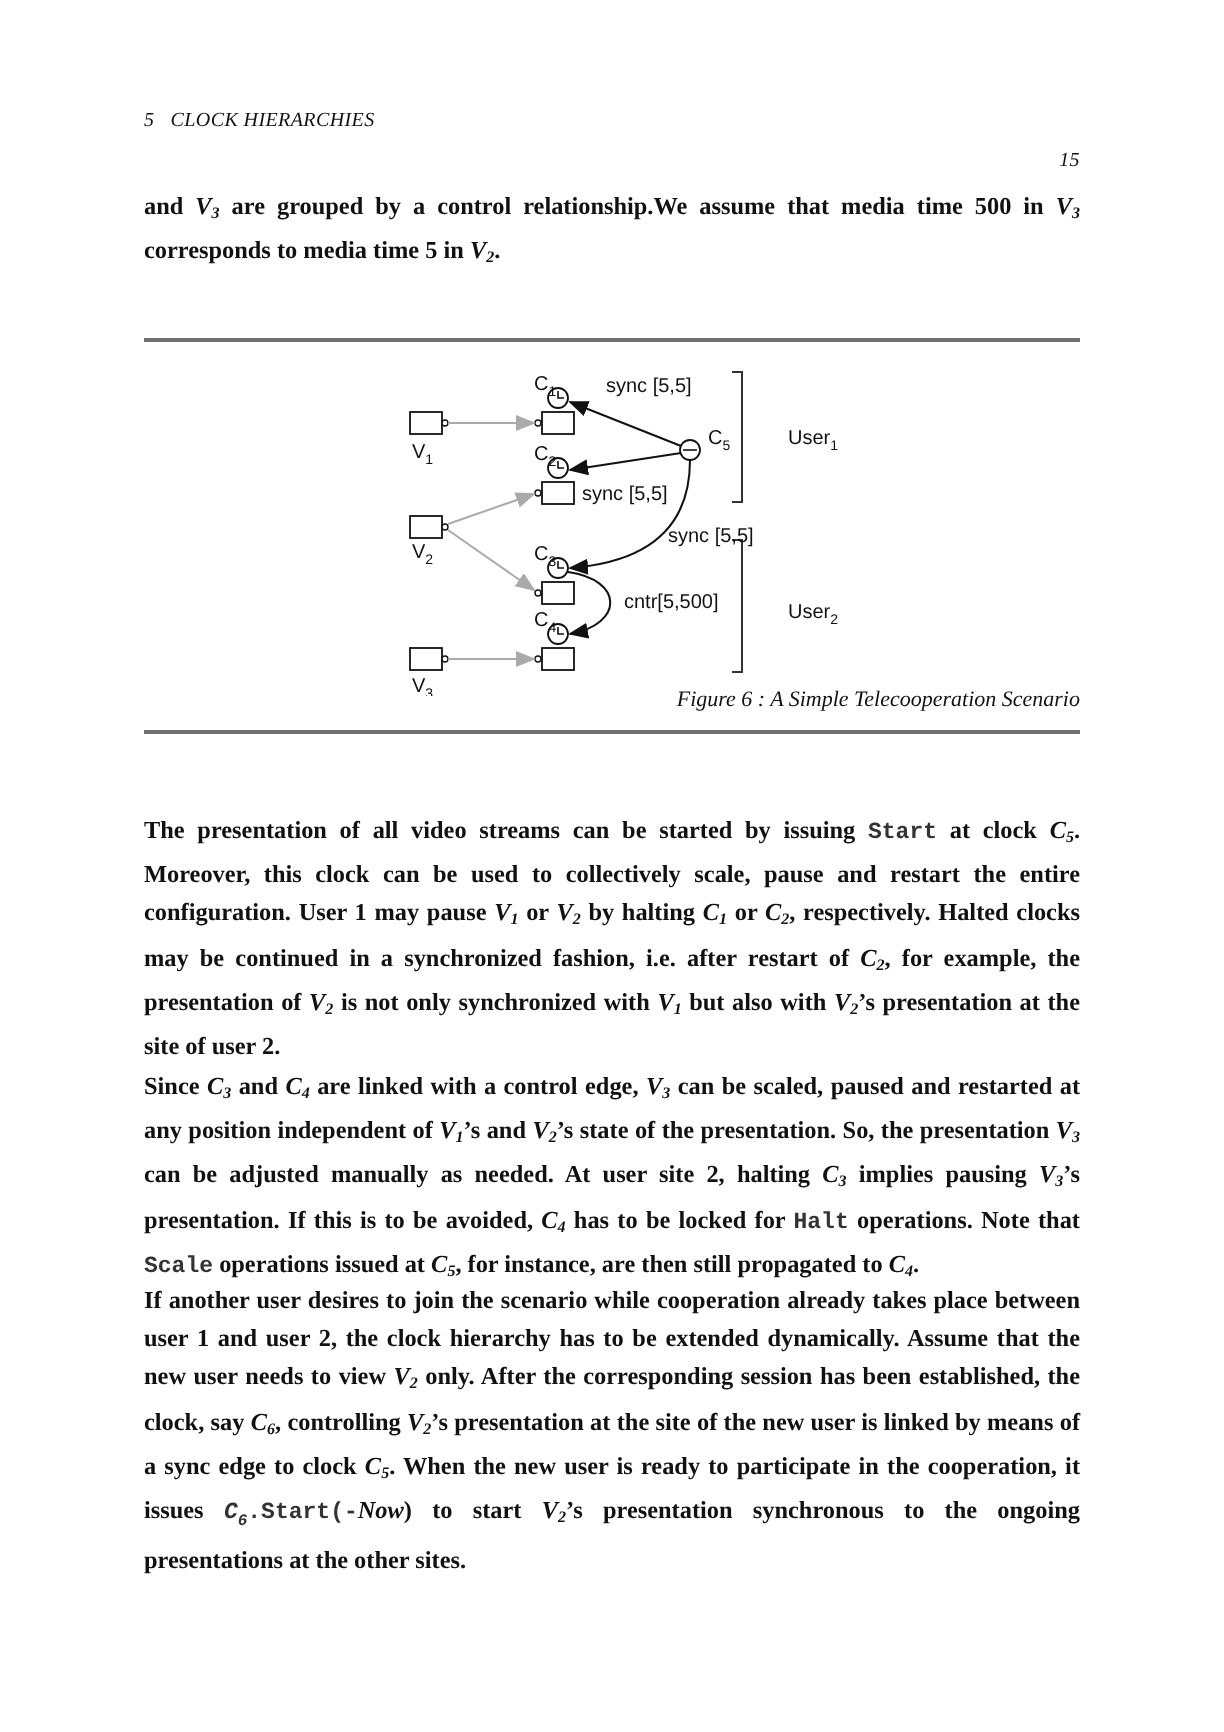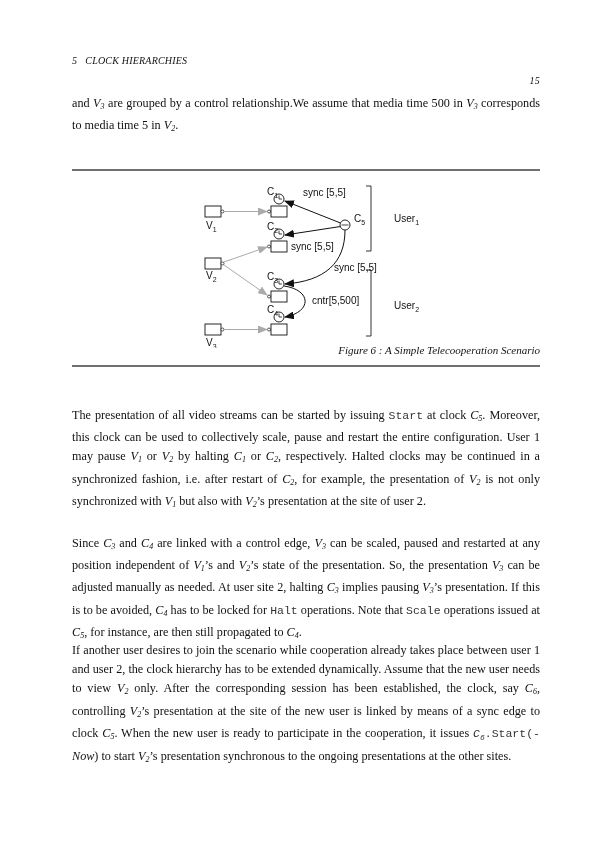--- a/index.html
+++ b/index.html
@@ -4,21 +4,21 @@
 <style>
   html, body { margin:0; padding:0; background:#ffffff; }
   body { width:612px; height:866px; position:relative; overflow:hidden;
          font-family:"Liberation Serif", serif; color:#111; }
   .header { position:absolute; top:55px; left:72px; right:72px; height:14px;
             font-size:10px; font-style:italic; letter-spacing:0.2px; }
   .header .sec { position:absolute; left:0; top:0; }
   .header .pg { position:absolute; right:0; top:0;margin-top:20px; }
   .para { position:absolute; left:72px; width:468px; font-size:12.2px;
           line-height:19.2px; text-align:justify; }
-  .para p { margin:0; }
+  .para p { margin:0;font-weight:bold; }
   .v { font-style:italic; }
   .v sub { font-size:8px; font-style:italic; vertical-align:-2px; }
   .mono { font-family:"Liberation Mono", monospace; font-size:11.5px; color:#333; }
   .rule { position:absolute; left:72px; width:468px; height:2px; background:#707070; }
   .caption { position:absolute; top:344px; left:72px; width:468px; text-align:right;
              font-size:11px; font-style:italic; }
   .diagram { position:absolute; left:190px; top:178px; width:240px; height:170px; }
   .dl { font-family:"Liberation Sans", sans-serif; font-size:10px; fill:#111; }
   .dls { font-family:"Liberation Sans", sans-serif; font-size:7px; fill:#111; }
 </style>

